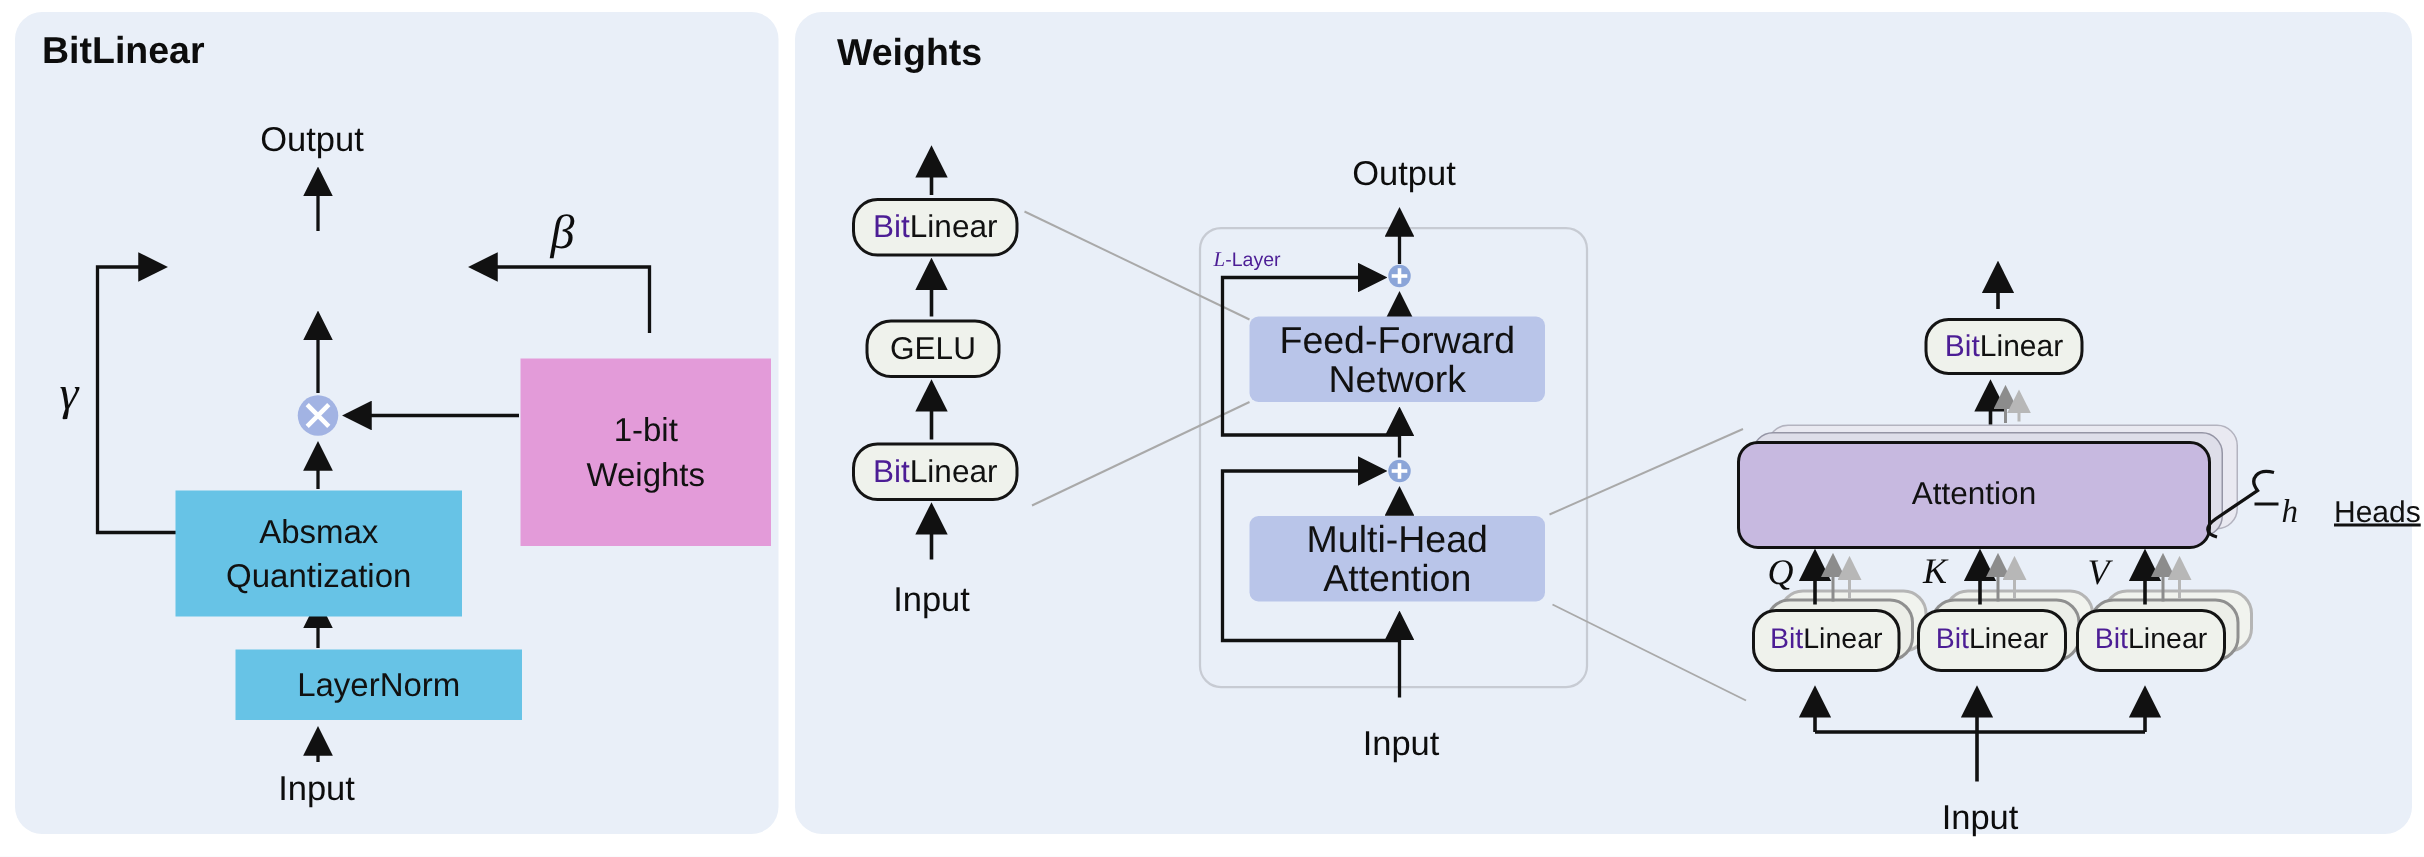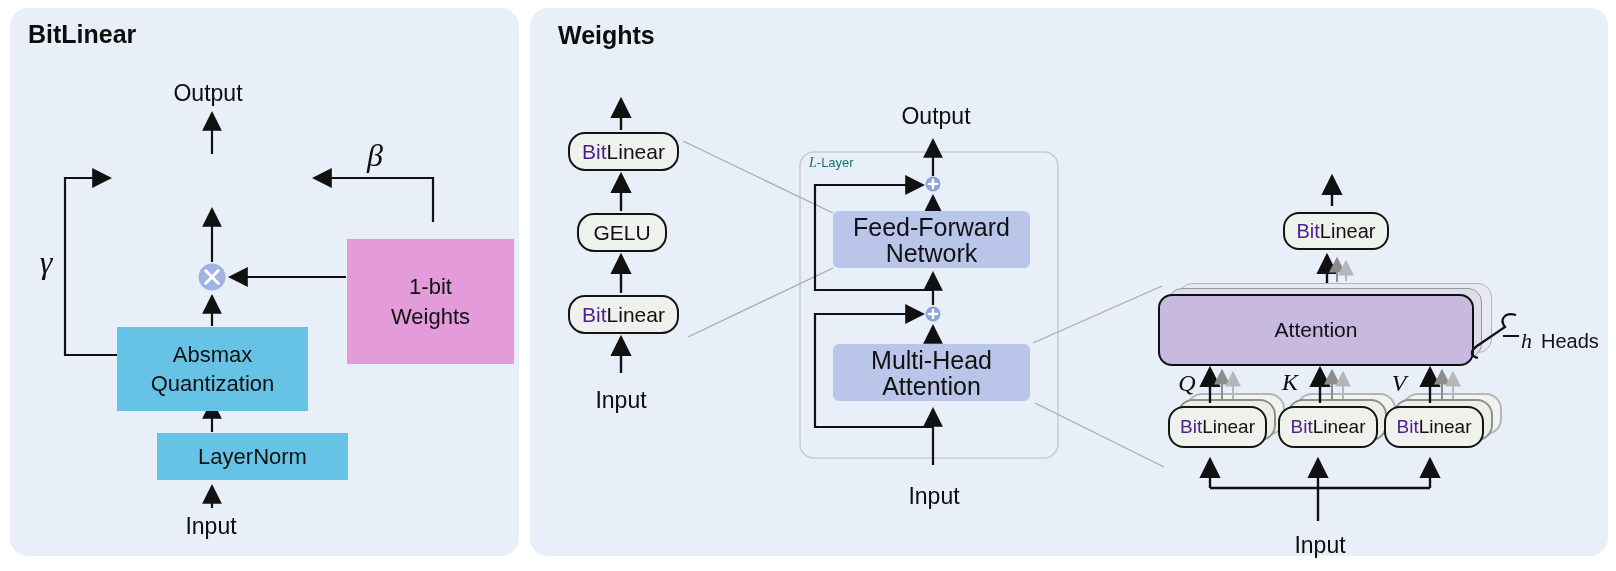--- a/index.html
+++ b/index.html
@@ -24,25 +24,25 @@
   .psh2{background:#f1f3ee;border:2px solid #b5b5b5;}
   .att-shadow{position:absolute;border-radius:14px;}
   .att-s1{background:#dedee9;border:1.5px solid #9595a5;}
   .att-s2{background:#e9e9f1;border:1.5px solid #b3b3bf;}
   .att-front{position:absolute;background:#c7b9e0;border:2.5px solid #111;border-radius:14px;
              display:flex;align-items:center;justify-content:center;font-size:21px;}
   .lbl{position:absolute;transform:translate(-50%,-50%);white-space:nowrap;font-size:23px;color:#0d0d0d;}
   .math{font-family:"Liberation Serif","DejaVu Serif",serif;font-style:italic;}
   .greek{font-size:32px;}
   .qkv{font-size:24px;}
-  #llayer-label{position:absolute;left:809px;top:155px;font-size:13px;color:#0f766e;transform:none;}
+  #llayer-label{position:absolute;left:809px;top:165px;font-size:13px;color:#4c1d95;transform:none;}
   #llayer-label .math{font-size:14px;}
   #hheads{position:absolute;left:1521px;top:341px;transform:translateY(-50%);white-space:nowrap;font-size:20px;}
   #hheads .math{font-size:22px;}
-  #hheads .suffix{margin-left:9px;}
+  #hheads .suffix{margin-left:24px;text-decoration:underline;}
 </style>
 </head>
 <body>
 
 <div id="canvas">
 
   <div class="panel" id="panel-left"></div>
   <div class="panel" id="panel-right"></div>
 
   <svg class="overlay" width="1616" height="571">

